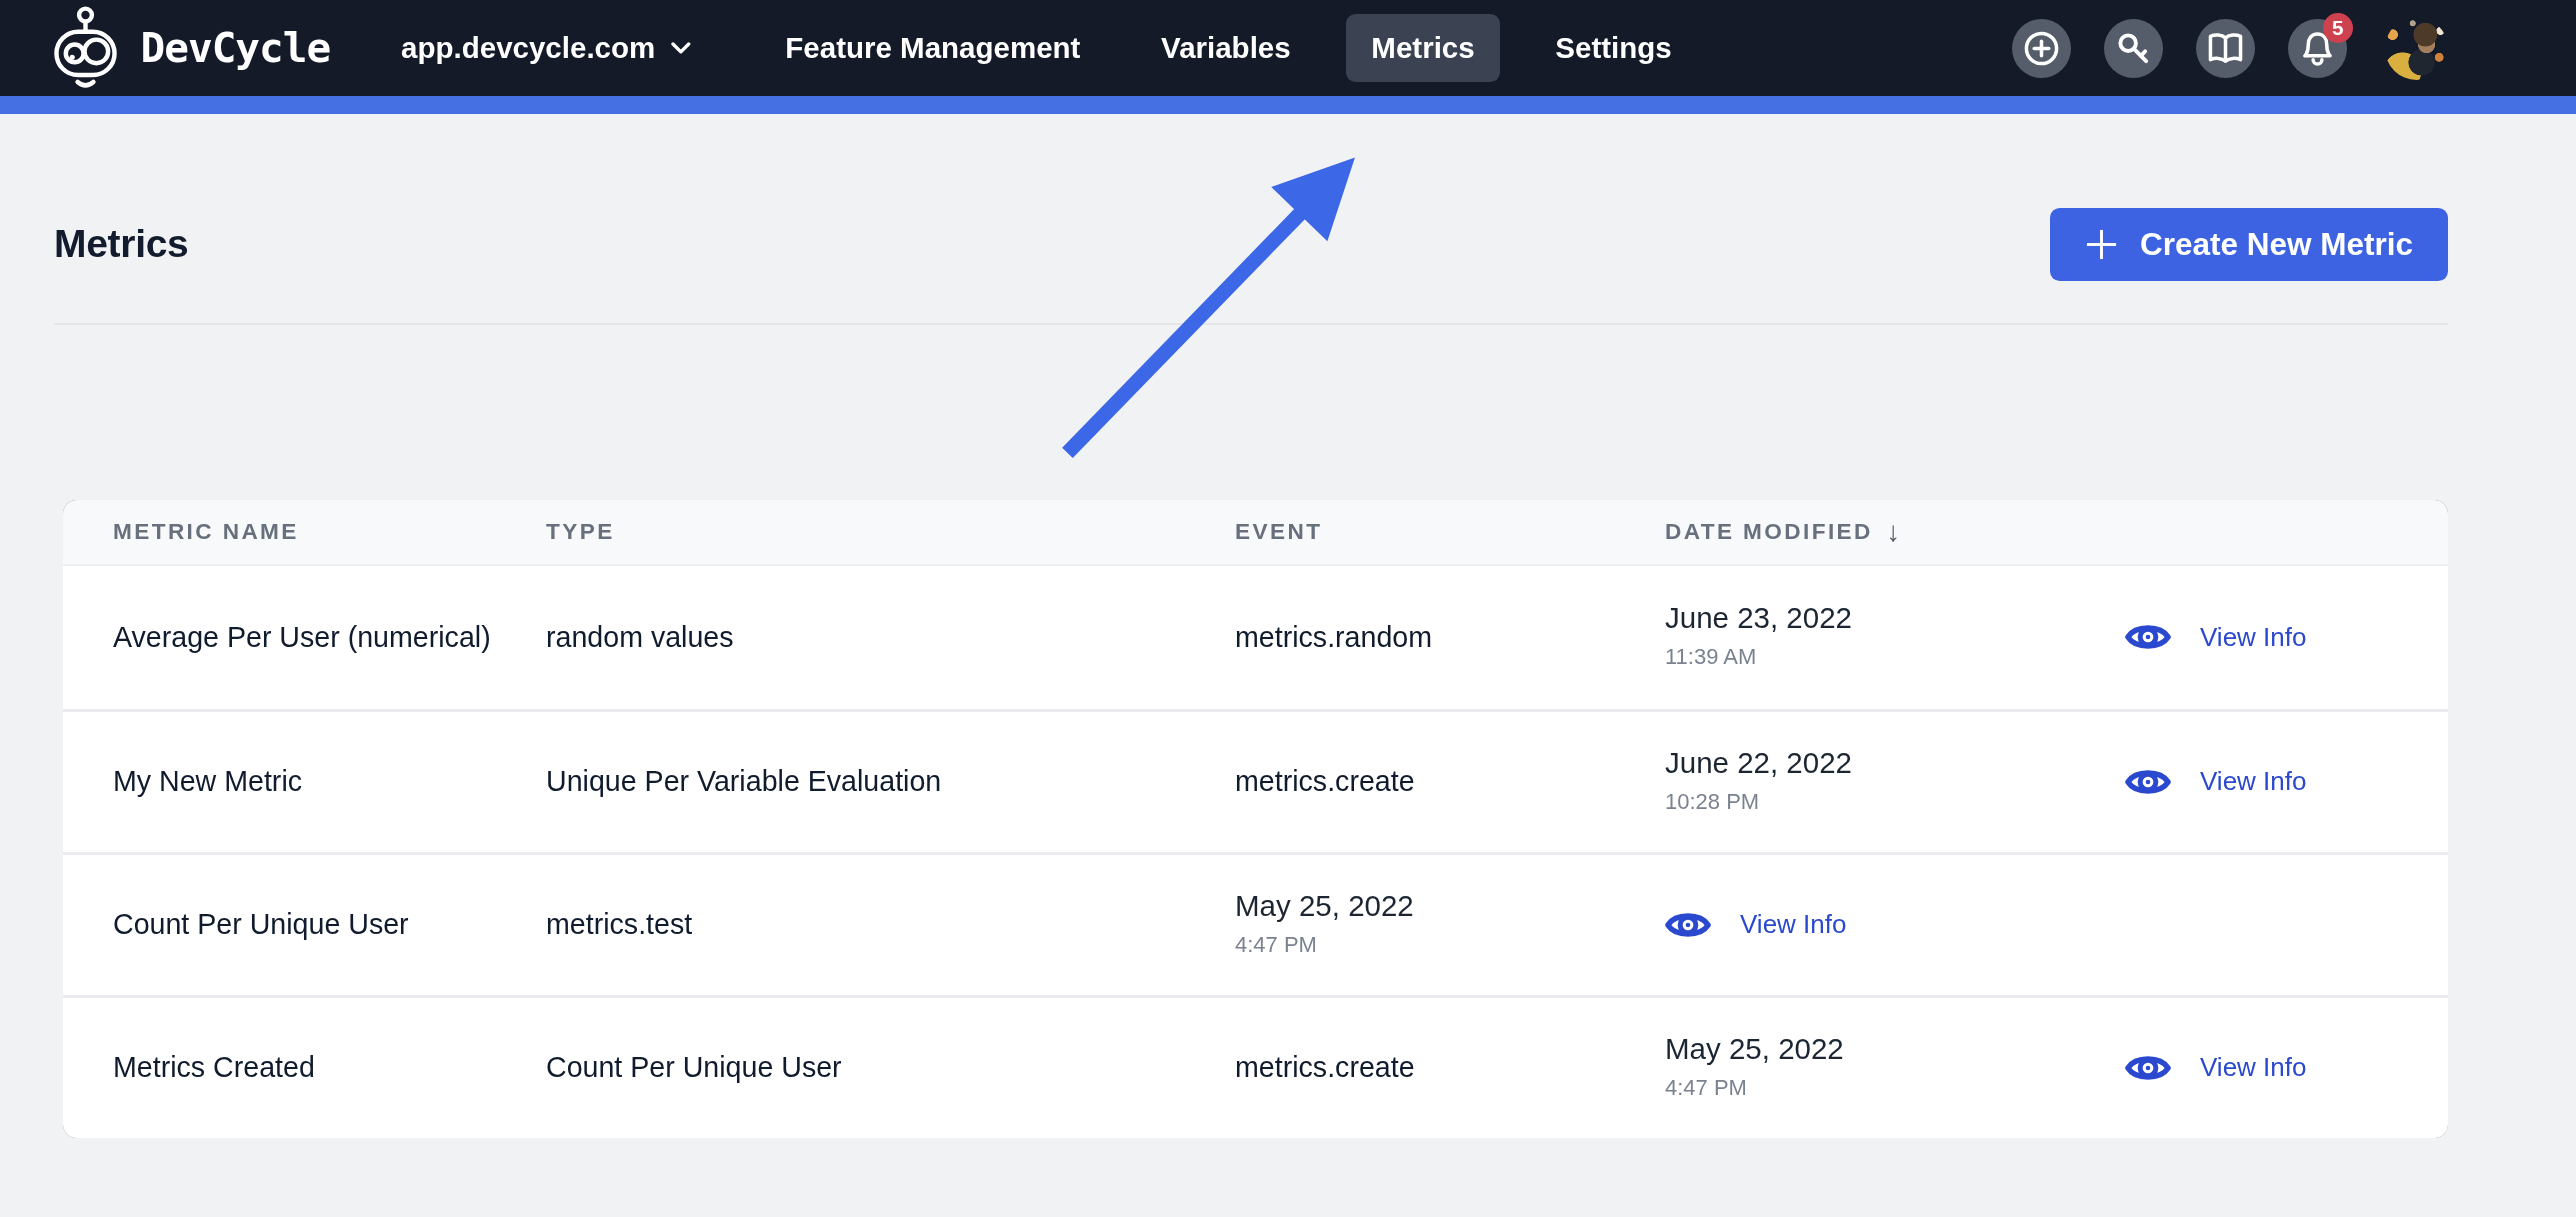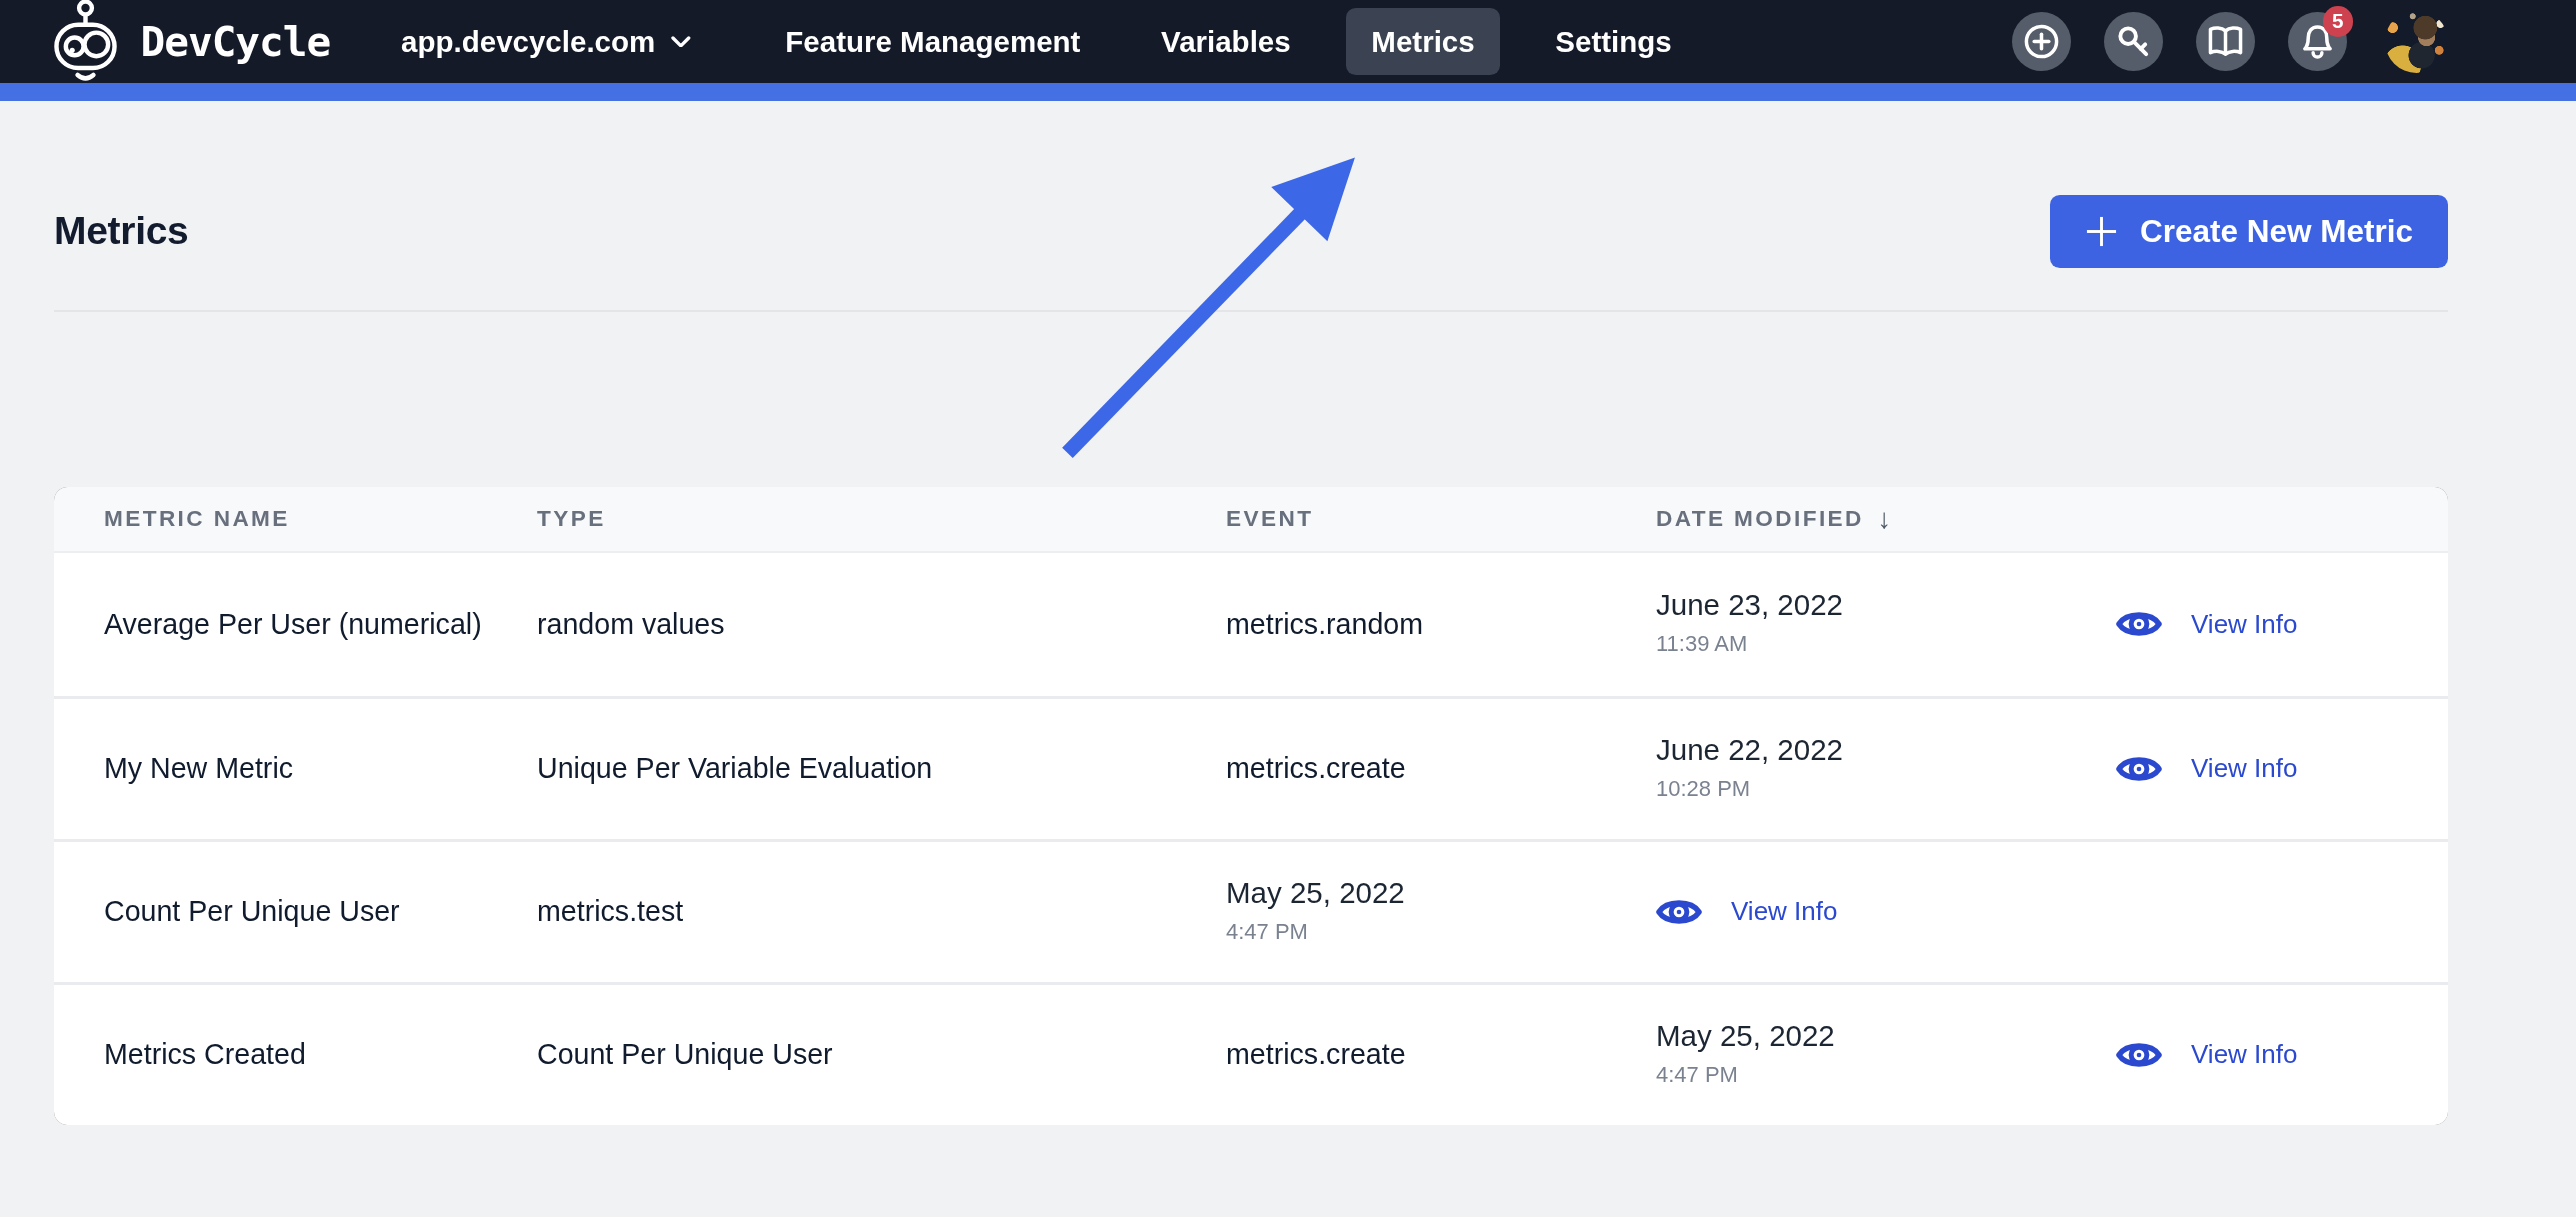--- a/index.html
+++ b/index.html
@@ -7,21 +7,21 @@
   body {
     font-family:"Liberation Sans", sans-serif;
     background:#f1f2f4;
     position:relative;
     overflow:hidden;
     color:#131c2e;
   }
 
   
   .topnav {
-    height:83px;
+    height:96px;
     background:#141a28;
     display:flex;
     align-items:center;
     padding:0 128px 0 54px;
     color:#ffffff;
   }
   .brand { display:flex; align-items:center; gap:23.6px; margin-right:71px; cursor:pointer; }
   .brand-name {
     font-family:"DejaVu Sans Mono", monospace;
     font-weight:bold;
@@ -90,20 +90,21 @@
     cursor:pointer; white-space:nowrap;
   }
   .divider { margin-top:42px; height:2px; background:#e3e5e8; }
 
   
   .card {
     margin-top:175px;
     background:#737373;
     border-radius:13.8px;
     overflow:hidden;
+    margin-left:9px;
   }
   .thead, .trow {
     display:grid;
     grid-template-columns:433px 689px 430px 460px 1fr;
     align-items:center;
     padding-left:50px;
   }
   .thead {
     height:66px;
     background:#f8f9fb;

